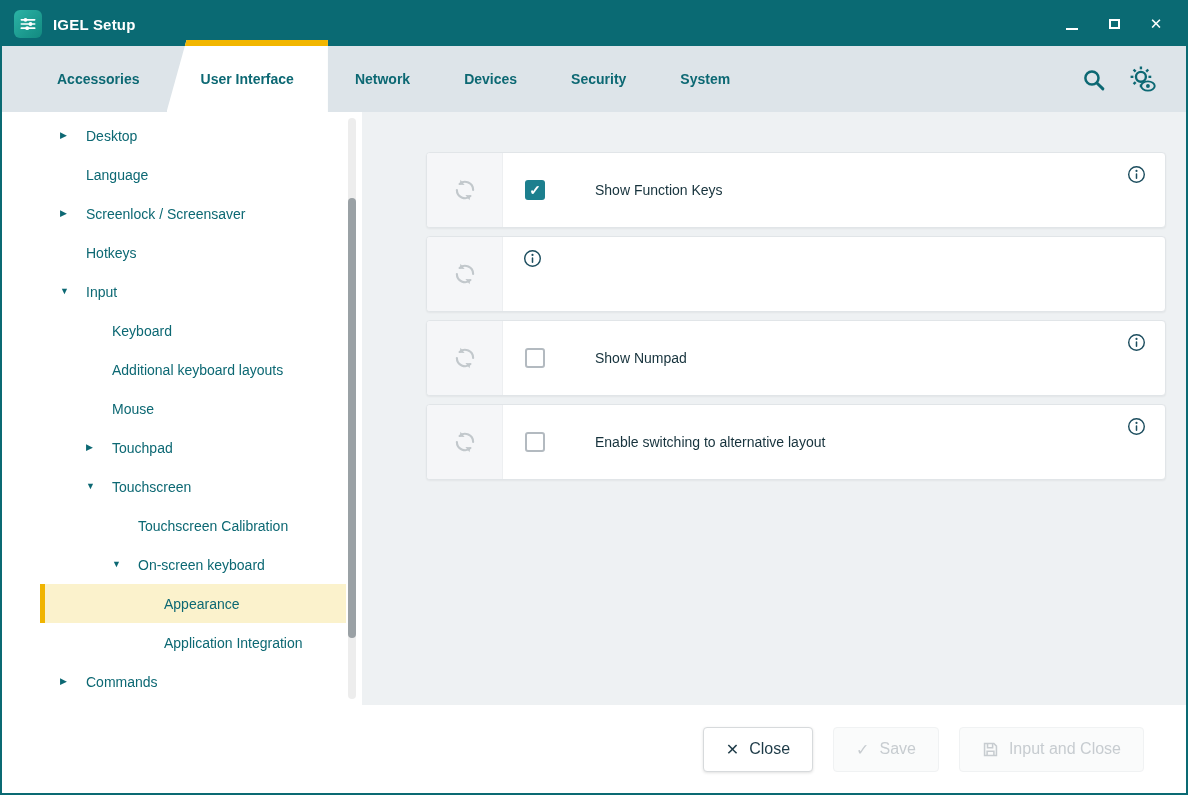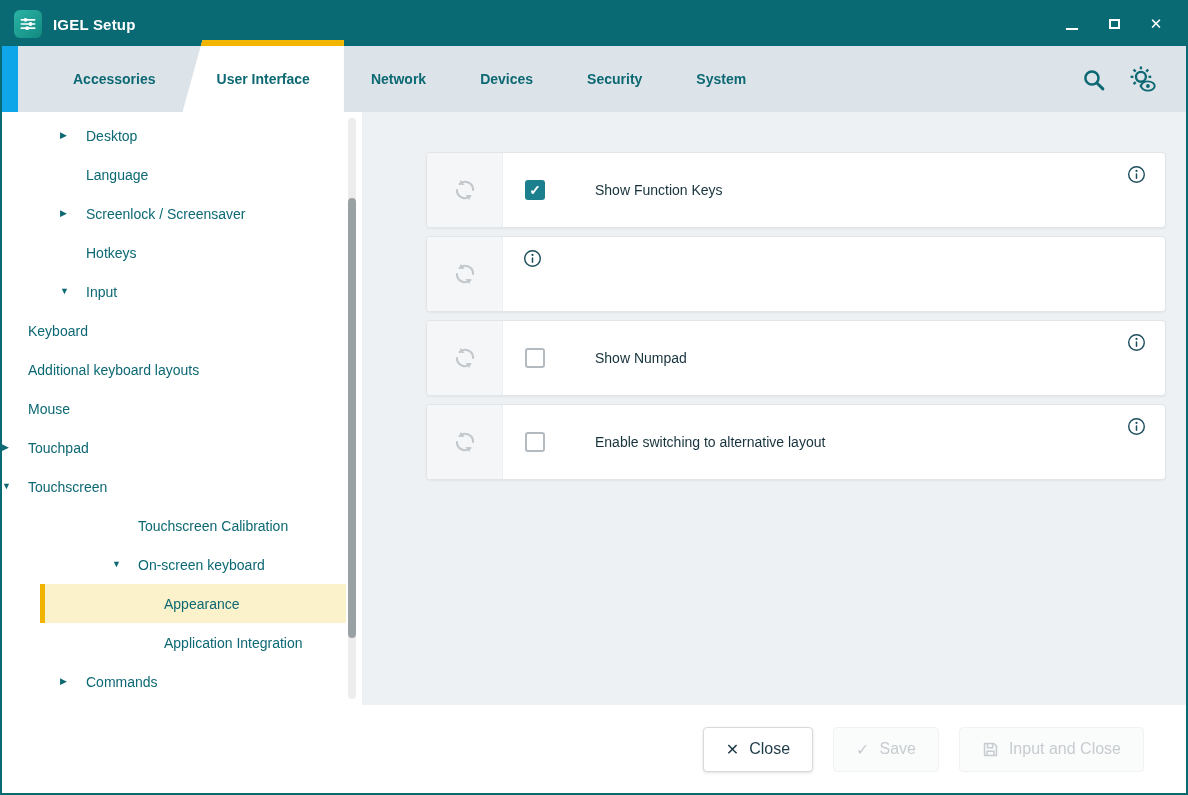--- a/index.html
+++ b/index.html
@@ -36,21 +36,20 @@
   }
   .min-bar { width:12px; height:2px; background:#fff; margin-top:10px; }
   .max-box { width:11px; height:10px; border:2px solid #fff; }
 
   
   .tabbar {
     height:66px; flex:none;
     background:#dde4e9;
     display:flex; align-items:flex-start;
     padding-left:28px;
-    margin-left:16px;
   }
   .tab {
     height:66px; display:flex; align-items:center;
     padding:0 27px;
     color:#0c6873; font-size:14px; font-weight:bold;
     cursor:pointer; white-space:nowrap;
   }
   .tab.active {
     background:#fff;
     height:72px; margin-top:-6px;
@@ -76,21 +75,21 @@
   .tree { width:344px; }
   .tree-item {
     height:39px; display:flex; align-items:center;
     font-size:14px; color:#0c6873; cursor:pointer;
     position:relative;
   }
   .tree-item .arrow {
     width:26px; flex:none; font-size:9px; color:#0c6873; line-height:1;
   }
   .lvl0 { padding-left:58px; }
-  .lvl1 { }
+  .lvl1 { padding-left:84px; }
   .lvl2 { padding-left:110px; }
   .lvl3 { padding-left:136px; }
   .tree-item.selected {
     background:linear-gradient(to right, transparent 38px, #fbf2cc 38px);
   }
   .tree-item.selected::before {
     content:""; position:absolute; left:38px; top:0; bottom:0; width:5px;
     background:#f0b400;
   }
   .scrollbar {

